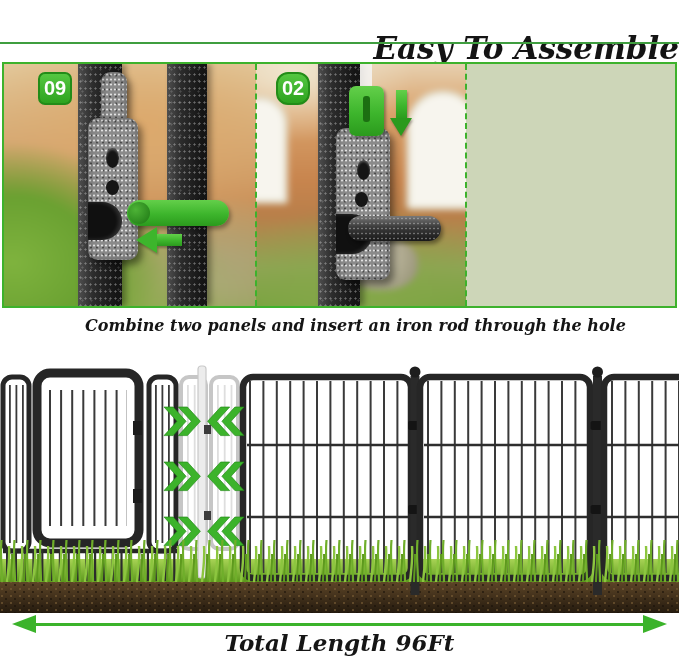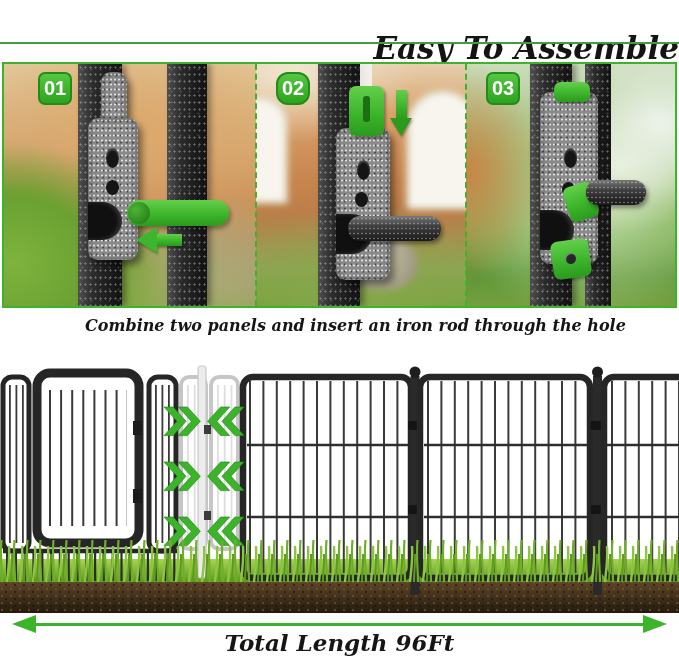--- a/index.html
+++ b/index.html
@@ -120,21 +120,21 @@
         <span class="hole-round" style="left:18px;top:62px;"></span>
         <span class="notch" style="left:0;top:84px;width:34px;height:38px;"></span>
       </div>
       <div class="rod-green grn" style="left:123px;top:136px;width:102px;">
         <span class="rod-cap"></span>
       </div>
       <div class="arrow-left" style="left:132px;top:163px;">
         <span class="shaft grn"></span>
           <span class="head"></span>
       </div>
-      <div class="badge" style="left:34px;">01</div>
+      <div class="badge" style="left:34px;">09</div>
     </div>
     <div class="vdash" style="left:251px;"></div>
 
     <div class="panel p2">
       <div class="bg bg2">
         <div class="window" style="left:158px;top:34px;width:66px;height:112px;"></div>
         <div class="window" style="left:-16px;top:40px;width:48px;height:100px;"></div>
         <div class="stone" style="left:98px;top:182px;width:72px;height:52px;"></div>
       </div>
       <div class="lightstrip" style="left:104px;top:0;width:12px;height:32px;"></div>
@@ -149,37 +149,20 @@
       <div class="plate" style="left:80px;top:64px;width:54px;height:152px;">
         <span class="hole-slot" style="left:21px;top:32px;"></span>
         <span class="hole-round" style="left:19px;top:64px;"></span>
         <span class="notch" style="left:0;top:86px;width:36px;height:40px;"></span>
       </div>
       <div class="rod-dark" style="left:92px;top:152px;width:93px;"></div>
       <div class="badge" style="left:20px;border-radius:12px;">02</div>
     </div>
     <div class="vdash" style="left:461px;"></div>
 
-    <div class="panel p3">
-      <div class="bg bg3"></div>
-      <div class="metal" style="left:119px;width:26px;box-shadow:none;"></div>
-      <div class="metal" style="left:64px;width:42px;"></div>
-      <div class="gtab grn" style="left:88px;top:18px;width:36px;height:20px;"></div>
-      <div class="plate" style="left:74px;top:28px;width:58px;height:172px;">
-        <span class="hole-slot" style="left:24px;top:56px;"></span>
-        <span class="hole-round" style="left:22px;top:90px;"></span>
-        <span class="notch" style="left:0;top:118px;width:34px;height:40px;"></span>
-      </div>
-      <div class="rod-dark" style="left:120px;top:116px;width:60px;"></div>
-      <div class="gtab grn" style="left:100px;top:120px;width:30px;height:36px;transform:rotate(-18deg);"></div>
-      <div class="gtab grn" style="left:86px;top:176px;width:38px;height:38px;transform:rotate(-8deg);">
-        <span class="screw" style="left:13px;top:13px;"></span>
-      </div>
-      <div class="badge" style="left:20px;">03</div>
-    </div>
   </div>
 
   <div class="caption">Combine two panels and insert an iron rod through the hole</div>
 
   <svg class="fence" viewBox="0 0 679 250">
     <defs>
       <linearGradient id="grassG" x1="0" y1="0" x2="0" y2="1">
         <stop offset="0" stop-color="#a8d355"></stop>
           <stop offset="1" stop-color="#5d9a1d"></stop>
       </linearGradient>

